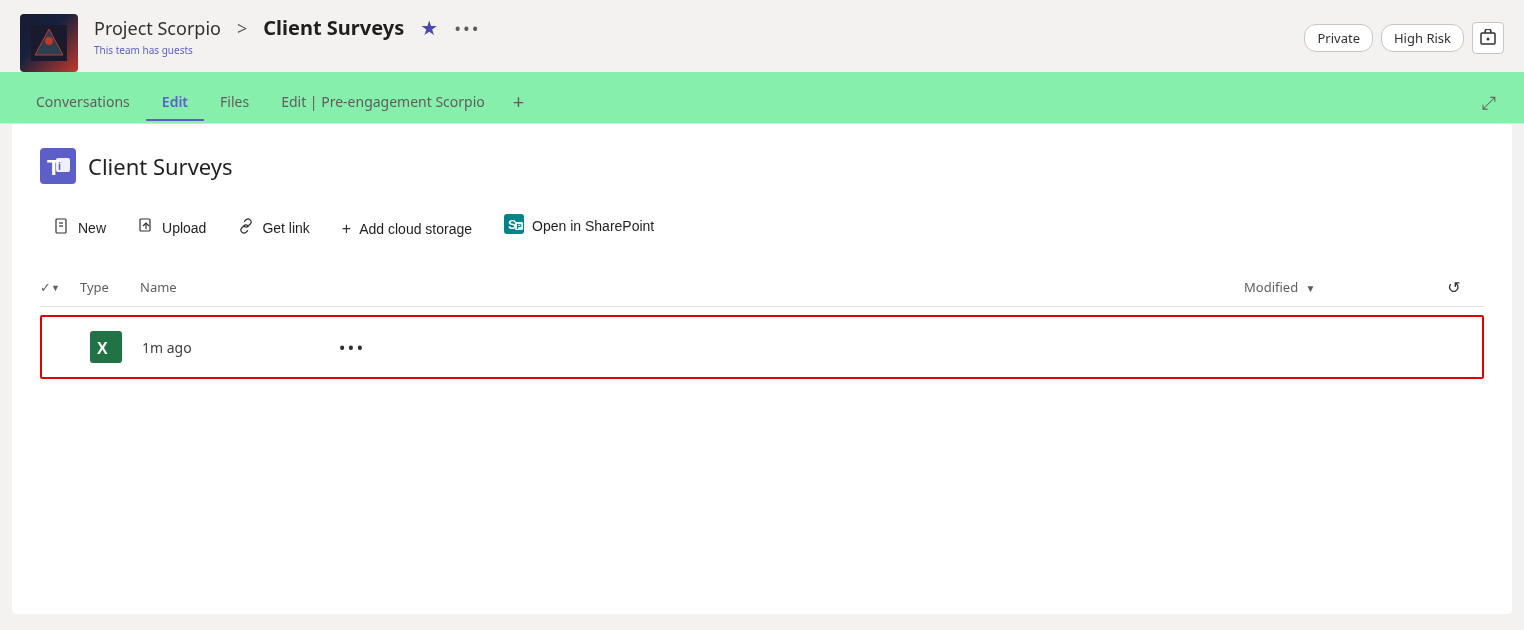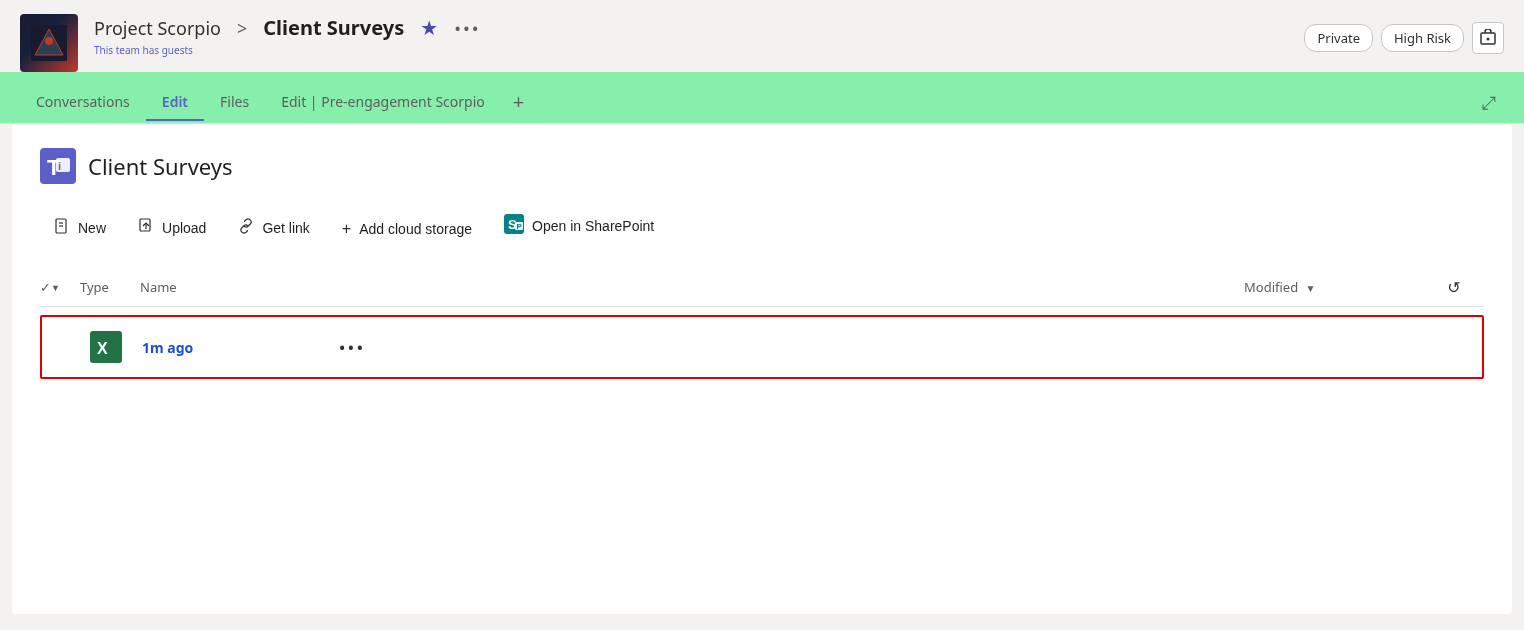--- a/index.html
+++ b/index.html
@@ -284,22 +284,21 @@
       font-size: 15px;
       color: #201f1e;
       cursor: pointer;
       flex: 1;
       padding-left: 16px;
     }
 
     .file-modified {
       width: 180px;
       font-size: 14px;
-      color: #1d4ed8;
-      font-weight: bold;
+      color: #404040;
     }
 
     .file-more {
       width: 60px;
       text-align: center;
       font-size: 18px;
       color: #323130;
       cursor: pointer;
       letter-spacing: 2px;
     }

